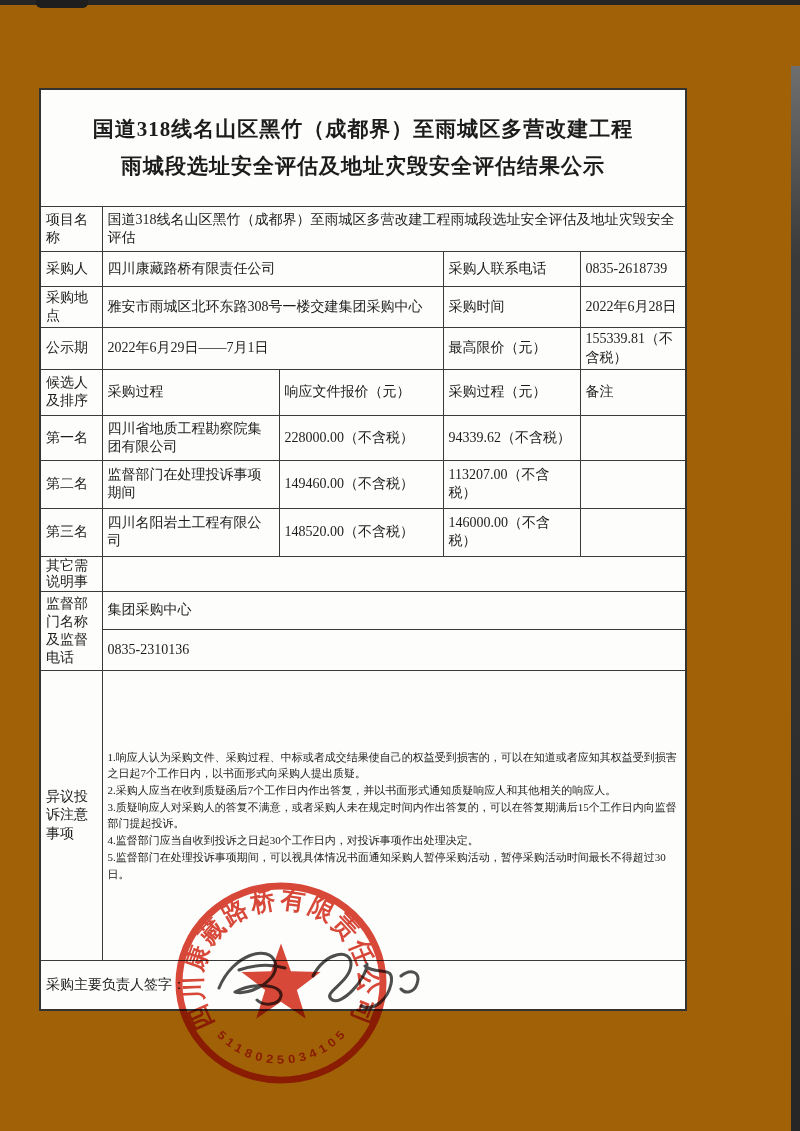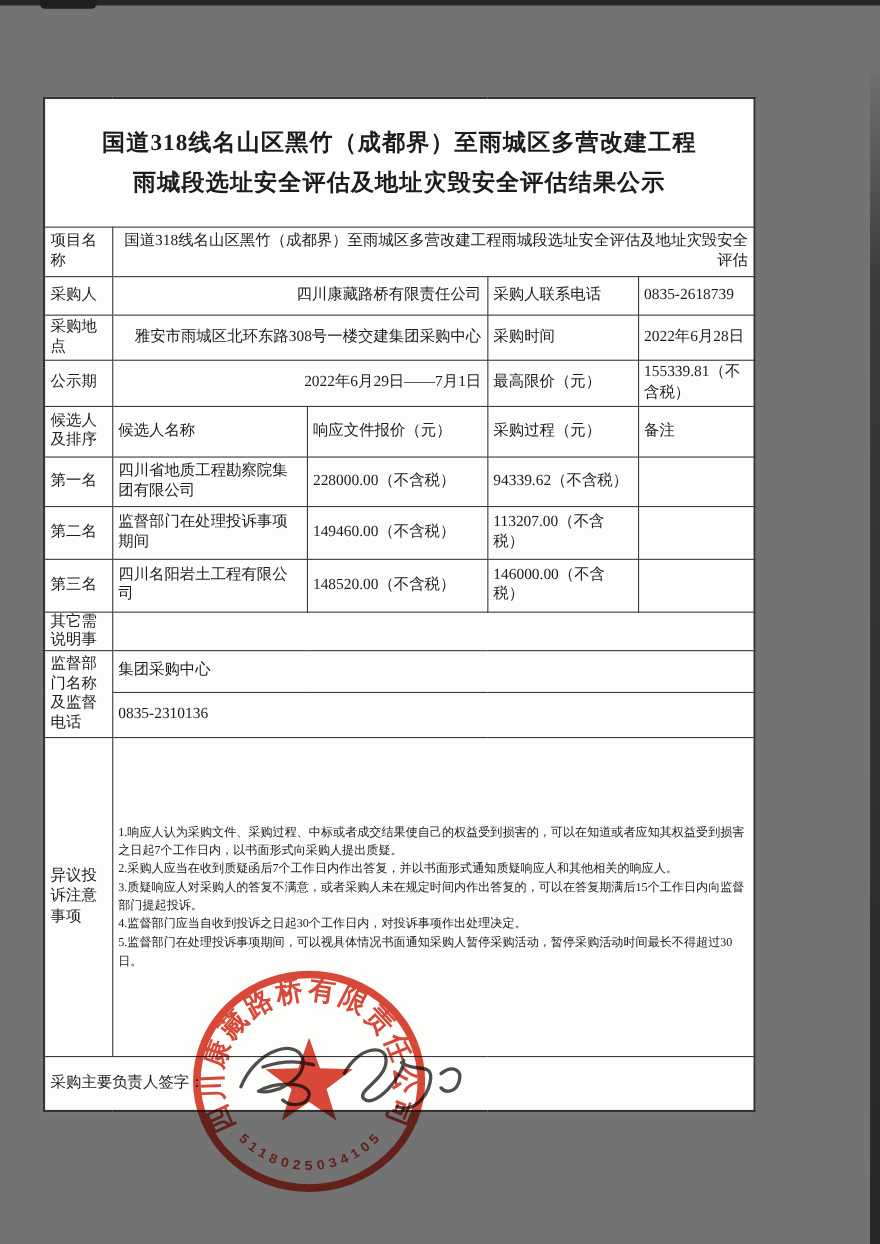--- a/index.html
+++ b/index.html
@@ -1,19 +1,19 @@
 <!DOCTYPE html>
 <html><head>
 <meta charset="utf-8">
 <style>
   html,body{margin:0;padding:0;background:#ffffff;}
   .page{
     position:relative;
     width:800px;height:1131px;
-    background:#737373;
+    background:#a16207;
     overflow:hidden;
     font-family:"Liberation Serif","DejaVu Serif",serif;
     color:#1c1c1c;
   }
   
   .edge-top{position:absolute;top:0;left:0;width:100%;height:5px;background:#262626;}
   .edge-top-blob{position:absolute;top:0;left:36px;width:52px;height:8px;background:#1e1e1e;border-radius:0 0 5px 5px;}
   .edge-right{position:absolute;top:66px;right:0;width:9px;height:1065px;
     background:linear-gradient(180deg,#6f6f6f 0%,#3a3a3a 18%,#262626 100%);}
 
@@ -30,21 +30,21 @@
     line-height:1.3;
     padding:2px 5px;
     vertical-align:middle;
     word-break:break-all;
   }
   table.doc{border:2.5px solid #333;}
   .title-cell{height:112px;text-align:center;vertical-align:middle;}
   .title-line{font-size:21px;font-weight:bold;letter-spacing:1px;line-height:1.75;}
   .lbl{text-align:left;}
   .ctr{text-align:left;}
-  .val{text-align:right;}
+  .val{text-align:left;}
   .num{font-size:13.5px;}
   .small{font-size:12.5px;line-height:1.25;}
   .objection-cell{vertical-align:bottom;padding:6px 9px 13px 9px;}
   .objection-cell p{margin:0;font-size:11px;line-height:1.52;text-align:left;}
   .obj-lbl{vertical-align:middle;}
   .sig-cell{font-size:15px;padding-left:9px;}
   
   .stamp{position:absolute;left:170px;top:880px;width:222px;height:210px;mix-blend-mode:multiply;opacity:.93;z-index:5;}
   .signature{position:absolute;left:205px;top:936px;width:245px;height:88px;z-index:6;mix-blend-mode:multiply;opacity:.9;}
 </style>
@@ -94,21 +94,21 @@
 
     <tr style="height:39px">
       <td class="lbl">公示期</td>
       <td colspan="2" class="val">2022年6月29日——7月1日</td>
       <td class="ctr">最高限价（元）</td>
       <td class="ctr small">155339.81（不含税）</td>
     </tr>
 
     <tr style="height:46px">
       <td class="lbl">候选人及排序</td>
-      <td class="ctr">候选人名称</td>
+      <td class="ctr">采购过程</td>
       <td class="ctr">响应文件报价（元）</td>
       <td class="ctr">采购过程（元）</td>
       <td class="ctr">备注</td>
     </tr>
 
     <tr style="height:45px">
       <td class="ctr num">第一名</td>
       <td class="ctr num">四川省地质工程勘察院集团有限公司</td>
       <td class="ctr num">228000.00（不含税）</td>
       <td class="ctr num">94339.62（不含税）</td>

